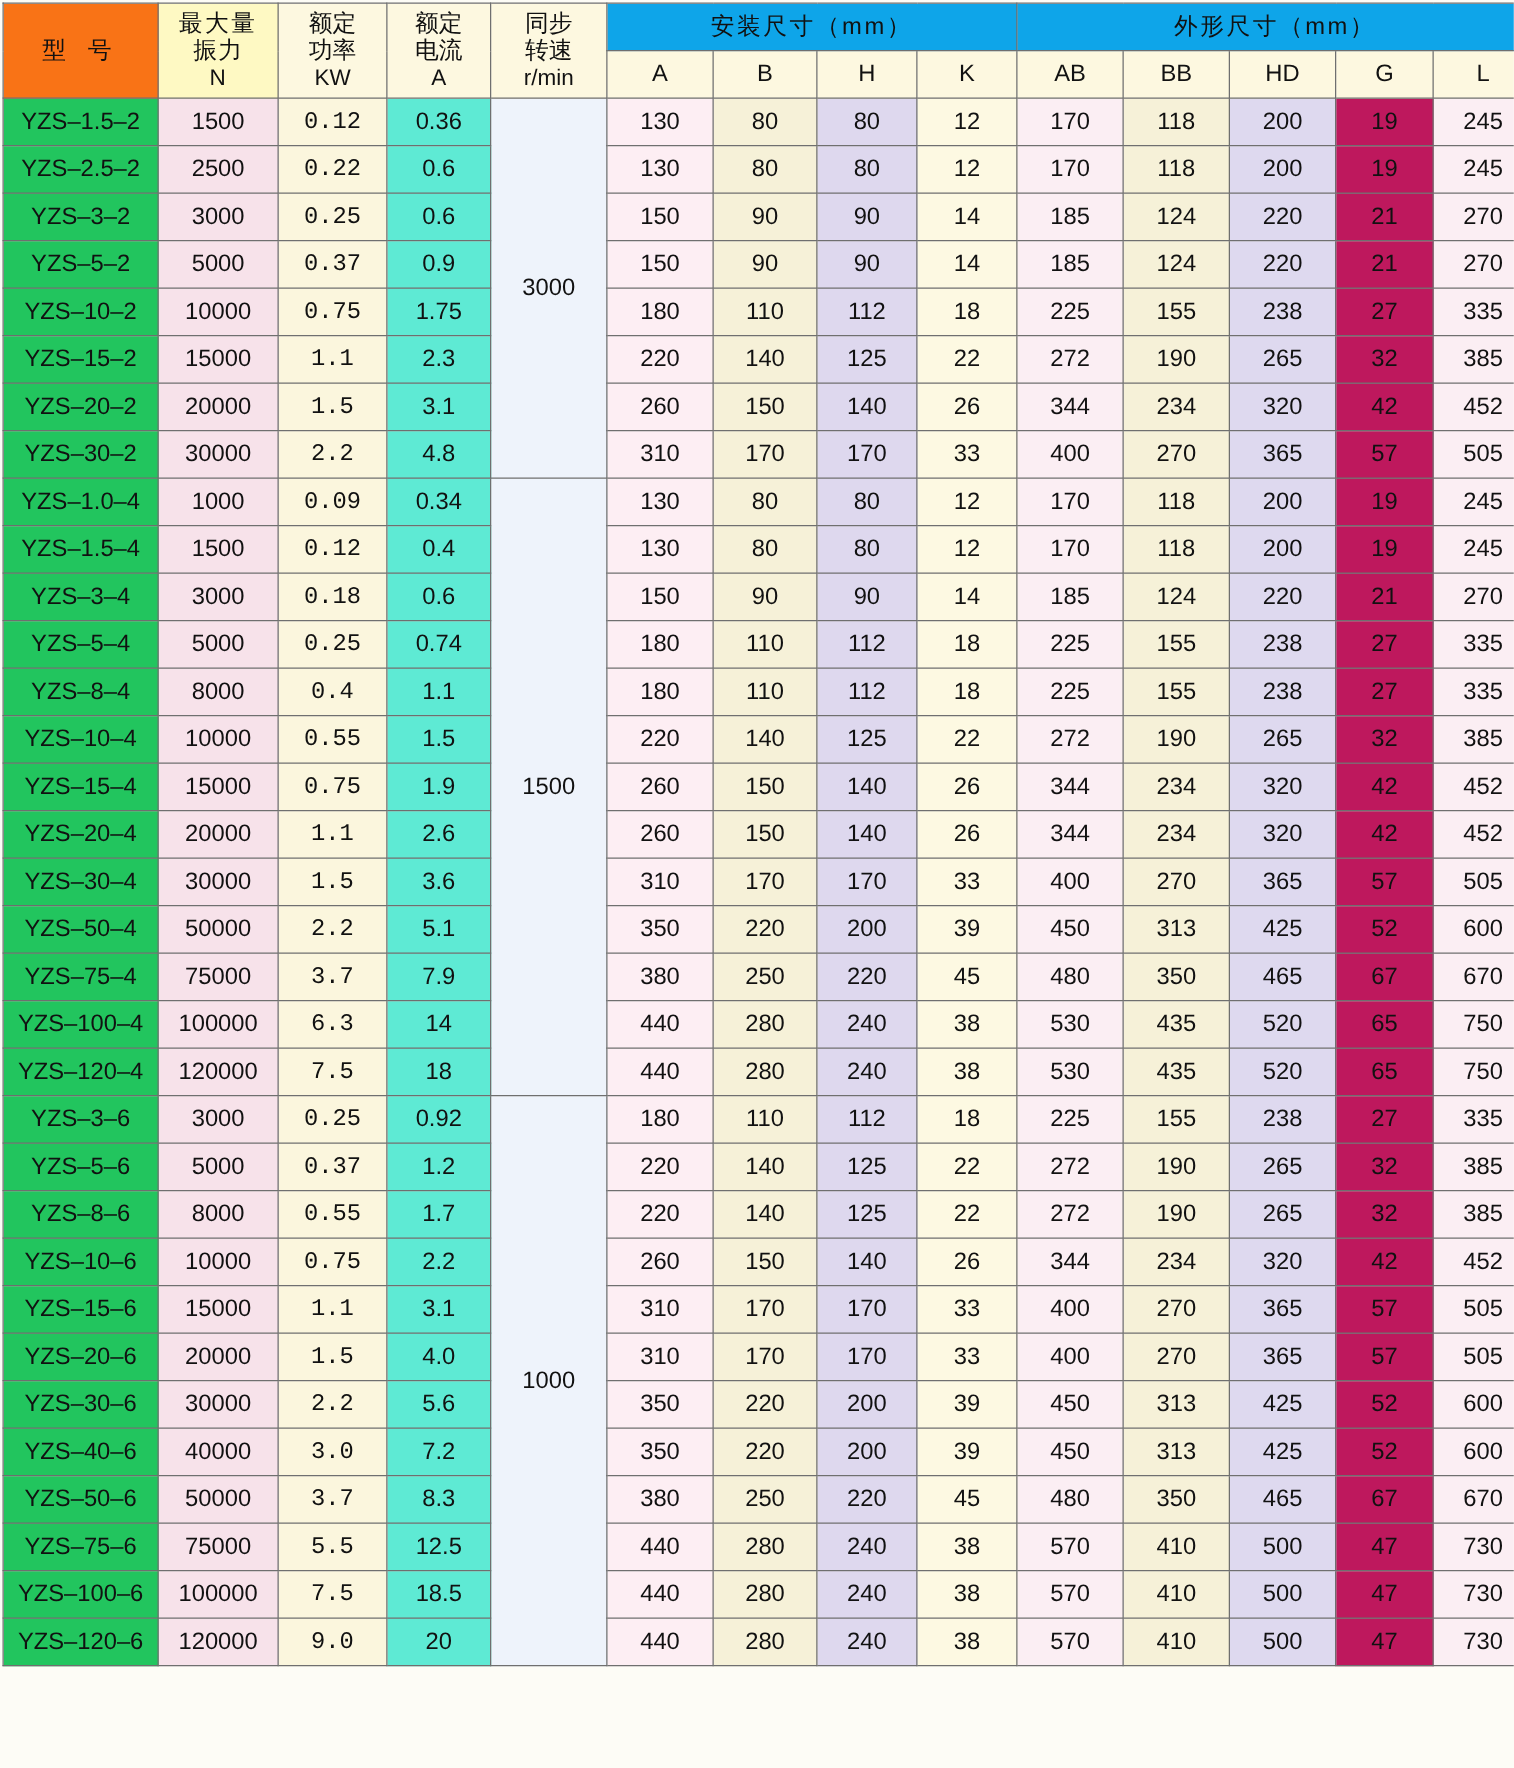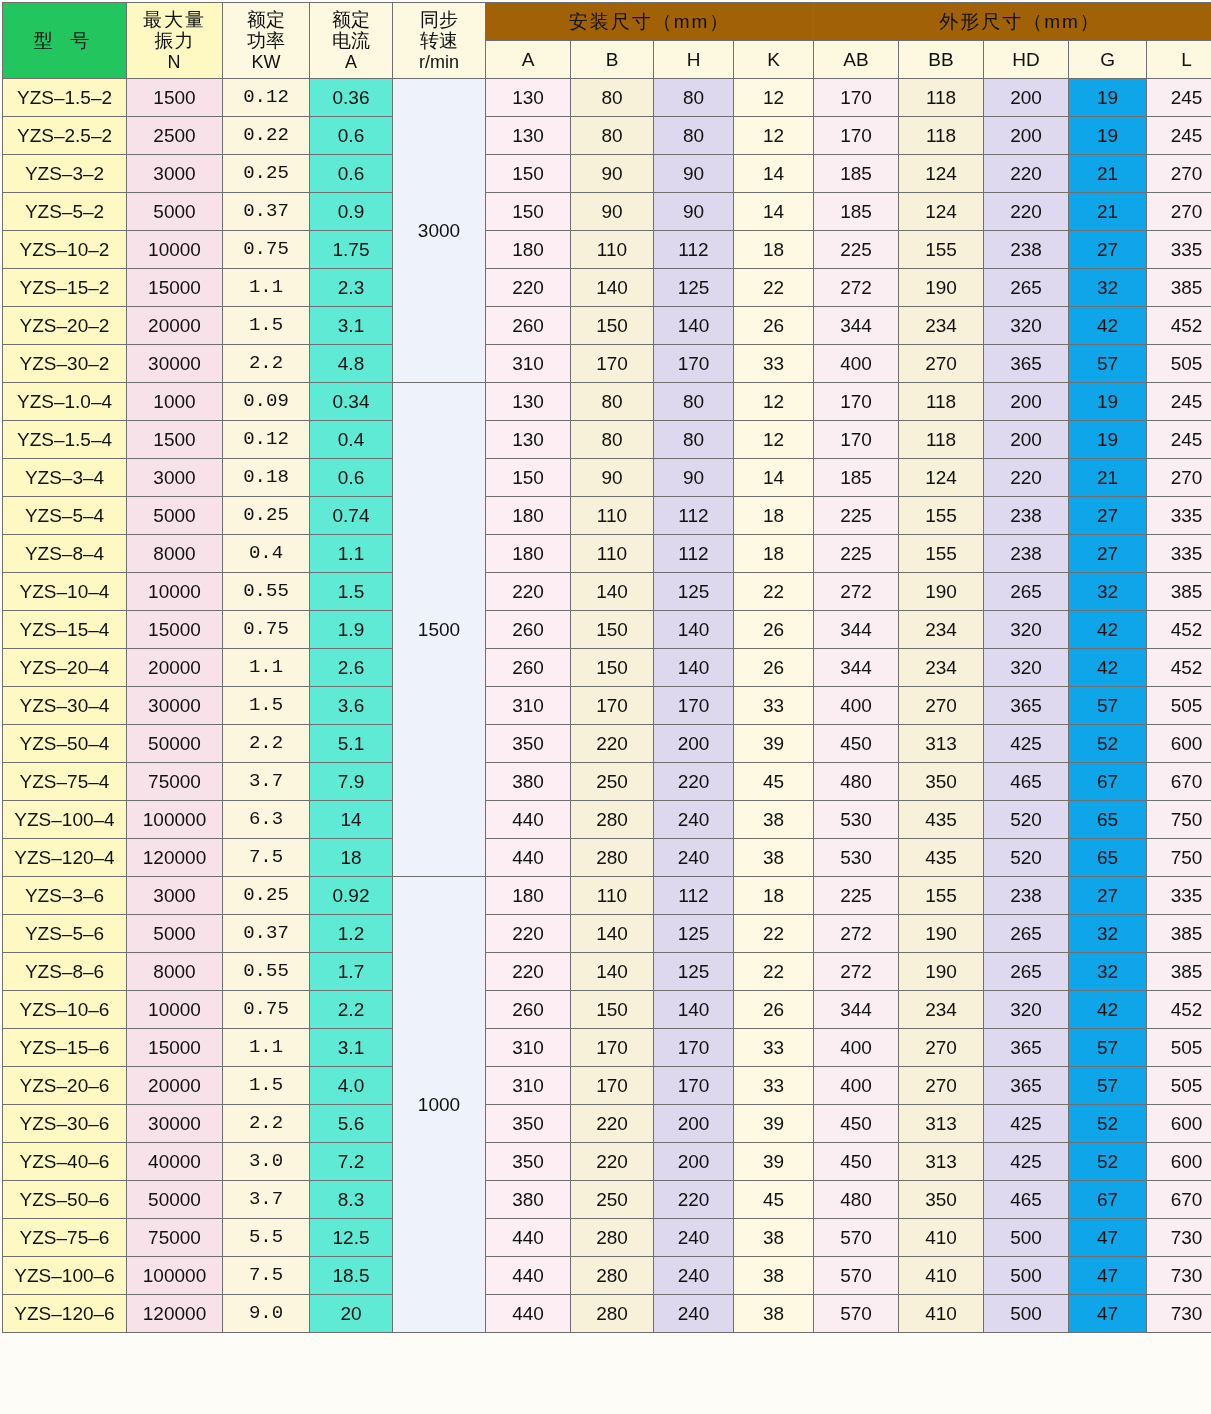--- a/index.html
+++ b/index.html
@@ -34,43 +34,43 @@
   col.c-a{width:85px}
   col.c-b{width:83px}
   col.c-h{width:80px}
   col.c-k{width:80px}
   col.c-ab{width:85px}
   col.c-bb{width:85px}
   col.c-hd{width:85px}
   col.c-g{width:78px}
   col.c-l{width:80px}
   .hdr-sub{height:33px;font-size:20px;}
-  .hdr-model{background:#22c55e;font-size:22px;letter-spacing:6px;}
+  .hdr-model{background:#f97316;font-size:22px;letter-spacing:6px;}
   .hdr-force{background:#fef9c3;font-size:19px;letter-spacing:1px;}
   .hdr-power{background:#fdf8e0;font-size:19px;}
   .hdr-current{background:#fdf8e0;font-size:19px;}
   .hdr-speed{background:#fdf8e0;font-size:19px;}
-  .hdr-group{background:#a16207;font-size:21px;letter-spacing:2px;}
+  .hdr-group{background:#0ea5e9;font-size:21px;letter-spacing:2px;}
   .hdr-cell{background:#fdf8e0;font-size:20px;}
   .hdr-line2{font-size:18px;}
   .hdr-force .l1{letter-spacing:2px;}
 
   
-  .c0{background:#fef9c3;margin-left:38px;}            
+  .c0{background:#22c55e;margin-left:38px;}            
   .c1{background:#f7e2ea;}            
   .c2{background:#fbf6dd;font-family:Liberation Mono, monospace;}            
   .c3{background:#5eead4;}            
   .cA{background:#fdeef3;}
   .cB{background:#f6f1d8;}
   .cH{background:#ded8ee;}
   .cK{background:#fdf9e2;}
   .cAB{background:#fbeef3;}
   .cBB{background:#f6f1d8;}
   .cHD{background:#ded9ef;}
-  .cG{background:#0ea5e9;}
+  .cG{background:#be185d;}
   .cL{background:#fbeef3;}
 
   .speed-cell{font-size:24px;background:#eef3fb;}
   .model-cell{font-size:19px;letter-spacing:0px;}
   .grp-end td{border-bottom:1px solid #6f6f6f;}
 </style>
 </head>
 <body>
 
 <table id="spec-table">

